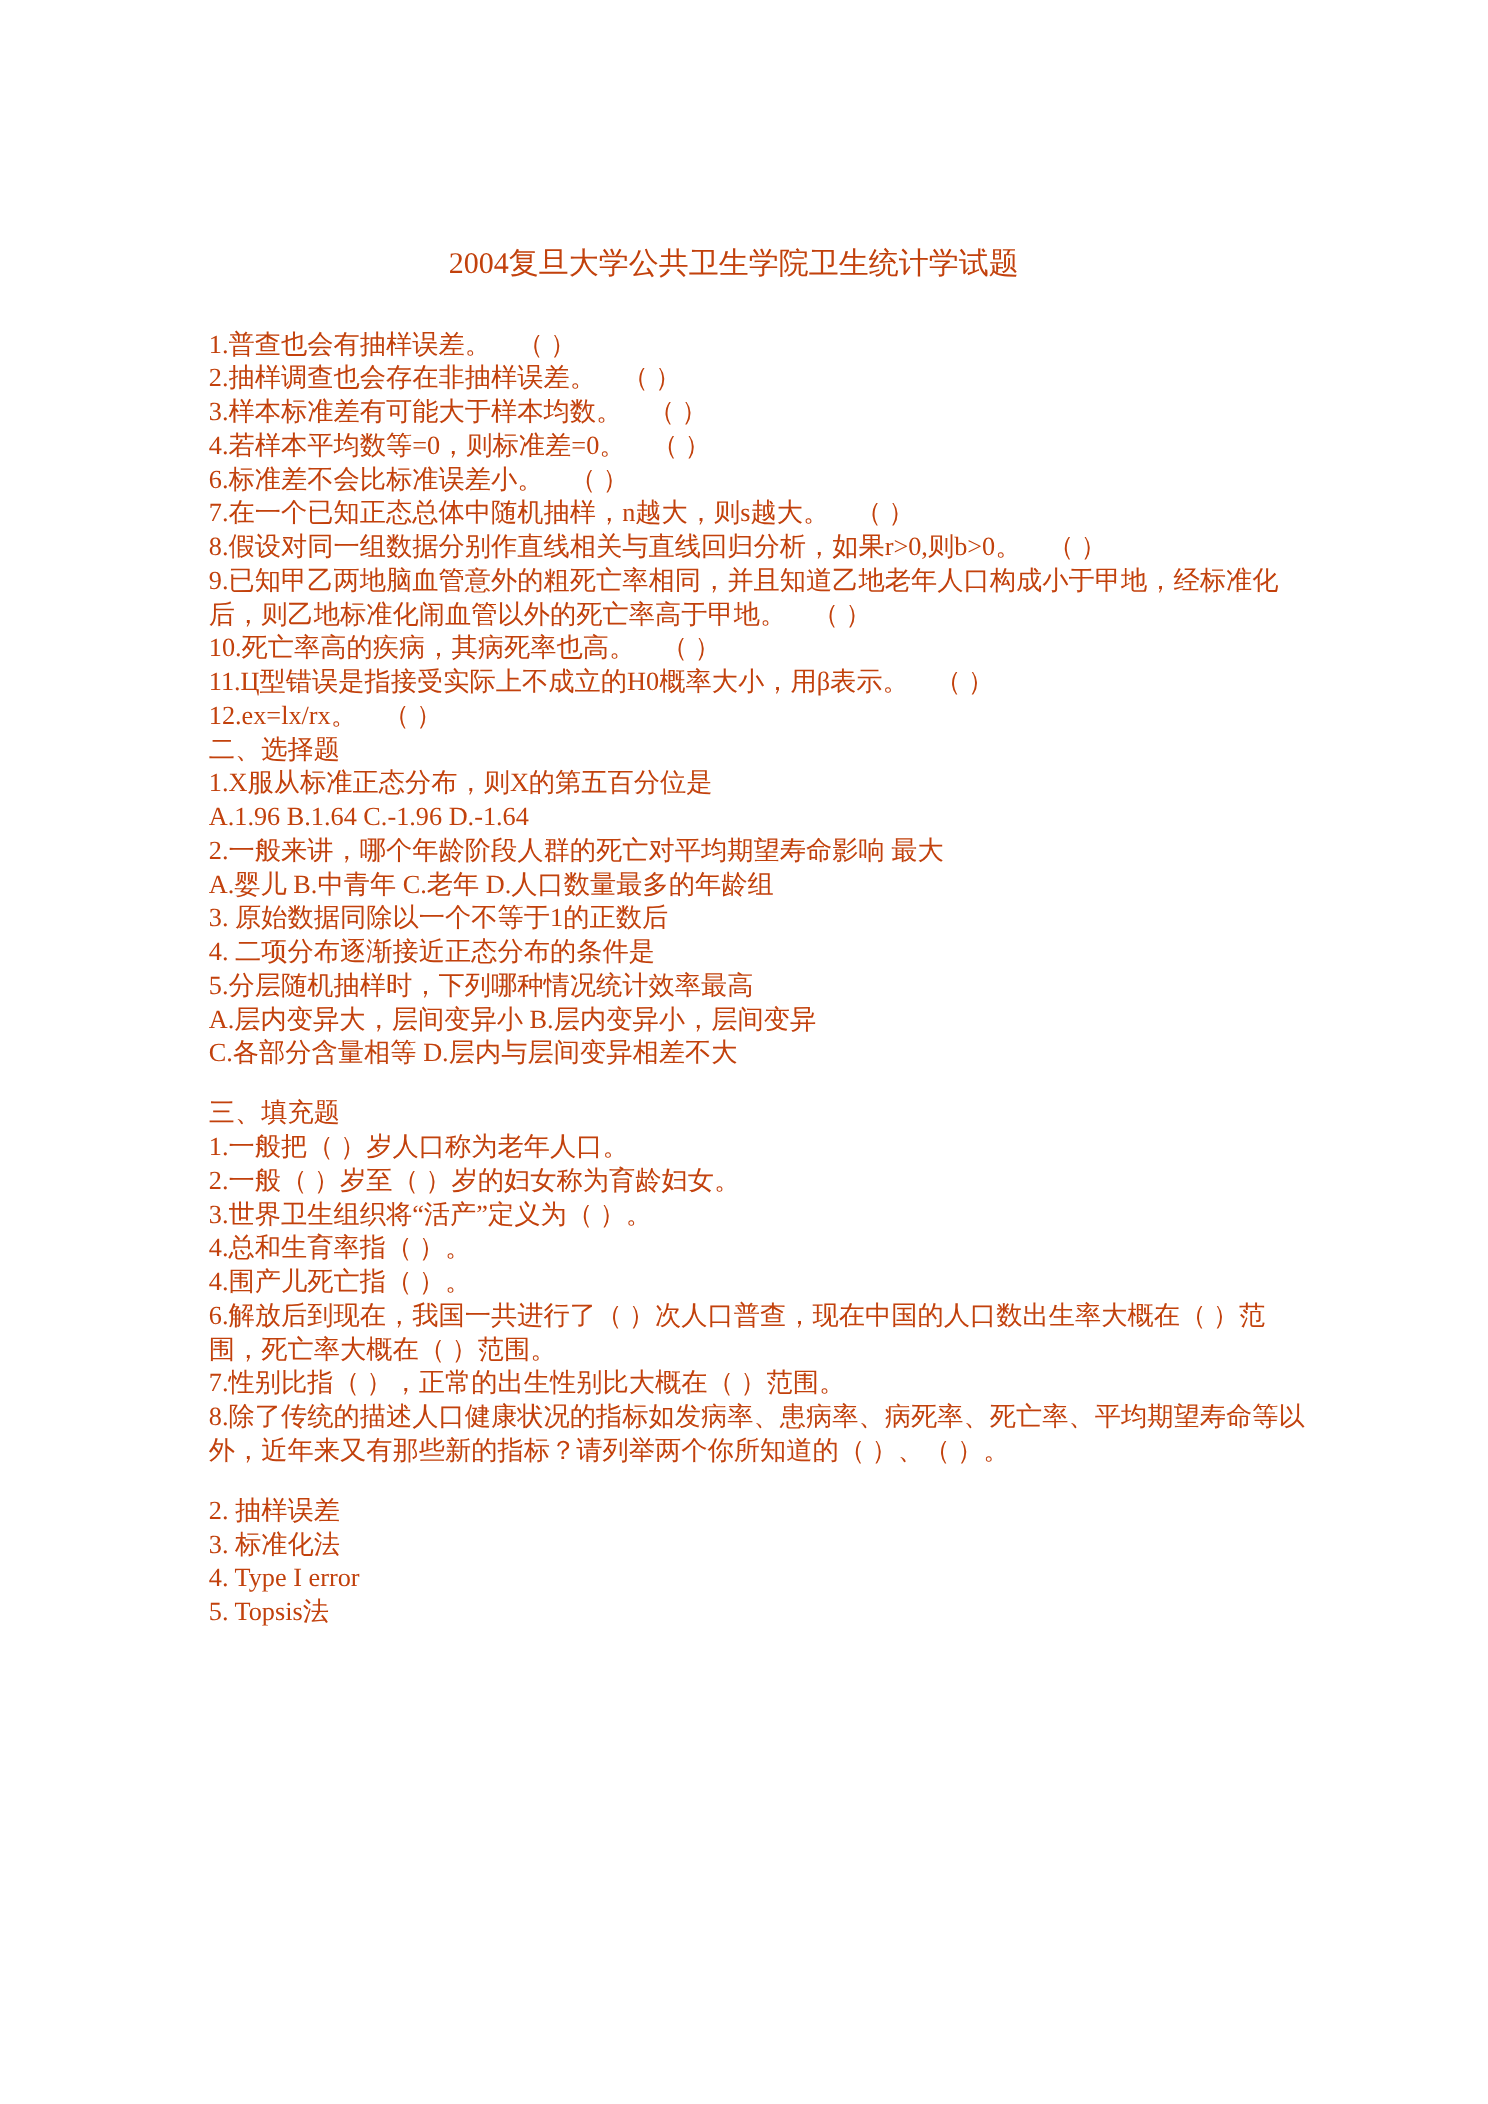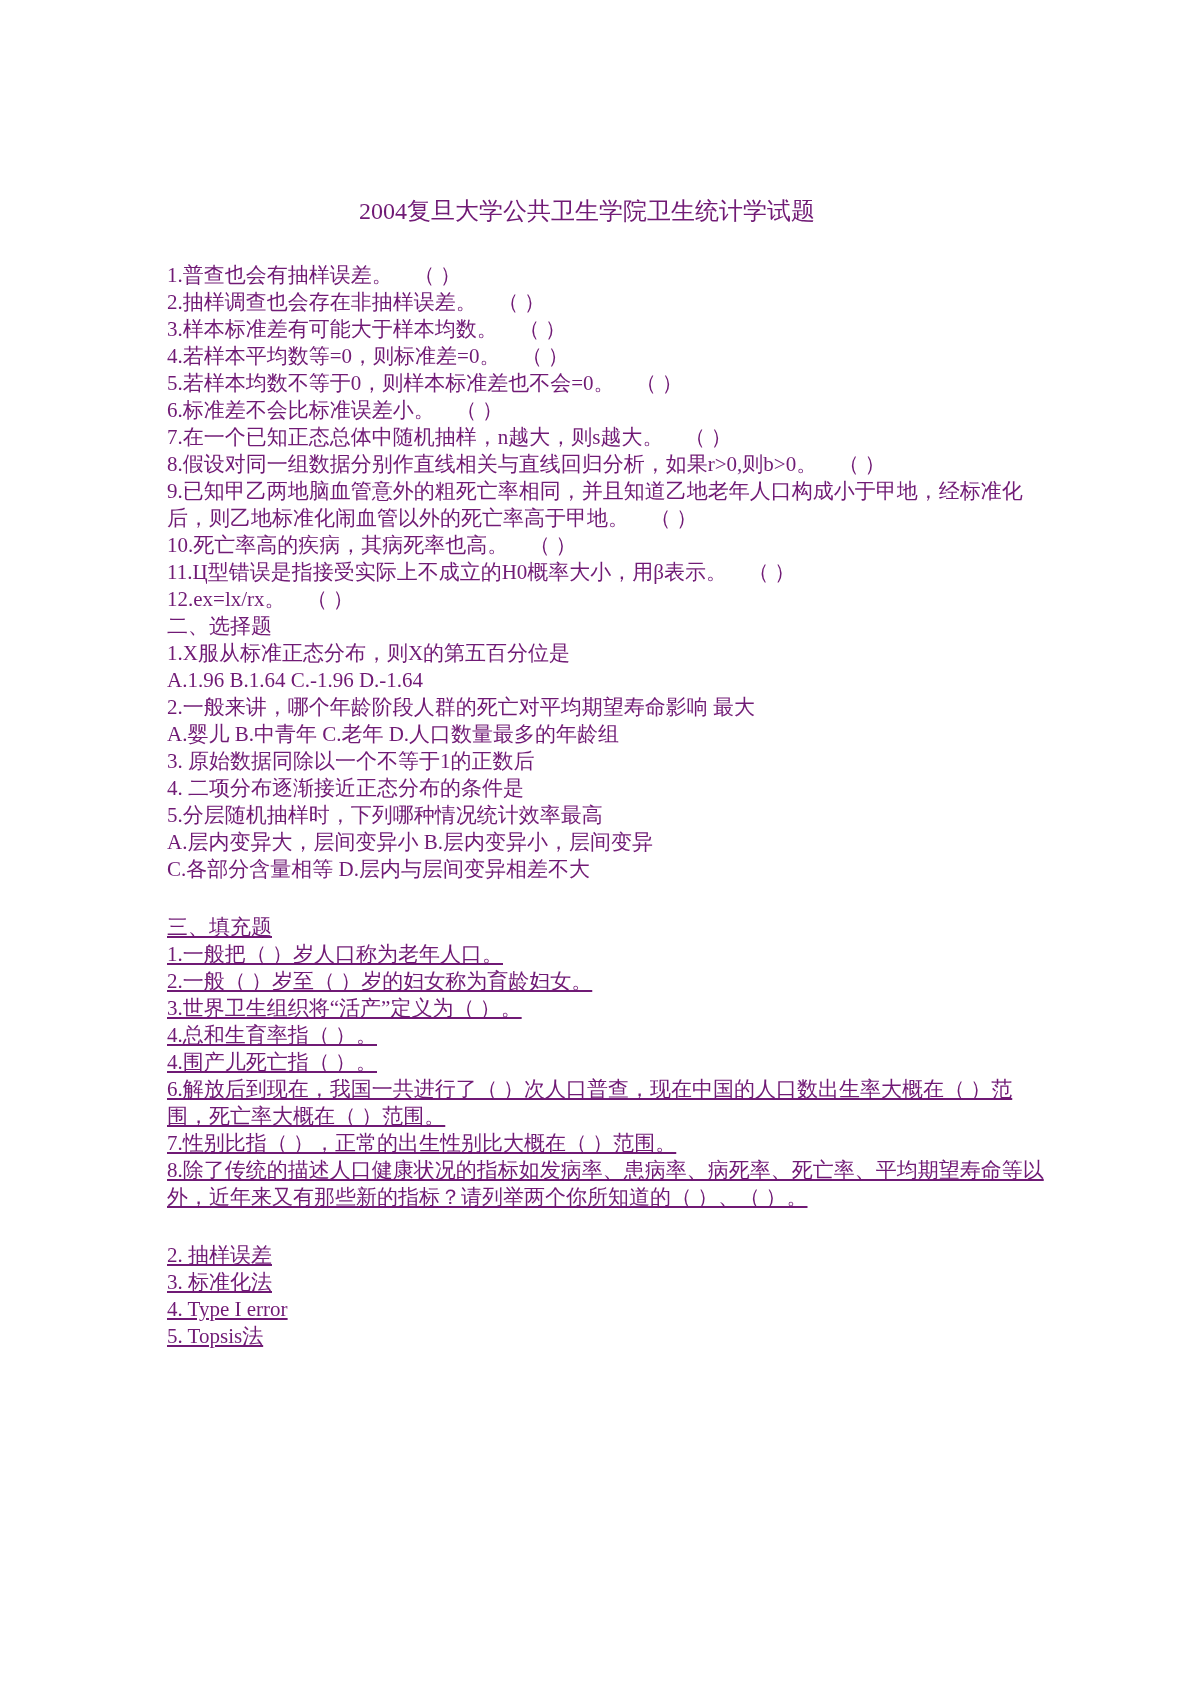--- a/index.html
+++ b/index.html
@@ -13,53 +13,52 @@
     height: 1683px;
     background: #ffffff;
     overflow: hidden;
     font-family: "Liberation Serif", "DejaVu Serif", serif;
   }
   .content {
     position: absolute;
     left: 167px;
     top: 196px;
     width: 880px;
-    color: #701a75;
+    color: #c2410c;
     font-size: 21px;
     line-height: 27px;
   }
   .title {
     font-size: 24px;
     font-weight: normal;
     text-align: center;
     margin: 0 0 36px 0;
     padding-right: 40px;
     line-height: 30px;
     white-space: pre-wrap;
   }
   .heading, .line {
     white-space: pre-wrap;
   }
   section { margin: 0; }
-  section.gap-before { margin-top: 31px; text-decoration: underline; }
+  section.gap-before { margin-top: 21px; }
 </style>
 </head>
 <body>
 
 <div class="page">
   <div class="content">
 
     <h1 class="title">2004复旦大学公共卫生学院卫生统计学试题</h1>
 
     <section>
       <div class="line">1.普查也会有抽样误差。　（ ）</div>
       <div class="line">2.抽样调查也会存在非抽样误差。　（ ）</div>
       <div class="line">3.样本标准差有可能大于样本均数。　（ ）</div>
       <div class="line">4.若样本平均数等=0，则标准差=0。　（ ）</div>
-      <div class="line">5.若样本均数不等于0，则样本标准差也不会=0。　（ ）</div>
       <div class="line">6.标准差不会比标准误差小。　（ ）</div>
       <div class="line">7.在一个已知正态总体中随机抽样，n越大，则s越大。　（ ）</div>
       <div class="line">8.假设对同一组数据分别作直线相关与直线回归分析，如果r&gt;0,则b&gt;0。　（ ）</div>
       <div class="line">9.已知甲乙两地脑血管意外的粗死亡率相同，并且知道乙地老年人口构成小于甲地，经标准化后，则乙地标准化闹血管以外的死亡率高于甲地。　（ ）</div>
       <div class="line">10.死亡率高的疾病，其病死率也高。　（ ）</div>
       <div class="line">11.Ц型错误是指接受实际上不成立的H0概率大小，用β表示。　（ ）</div>
       <div class="line">12.ex=lx/rx。　（ ）</div>
     </section>
 
     <section>

